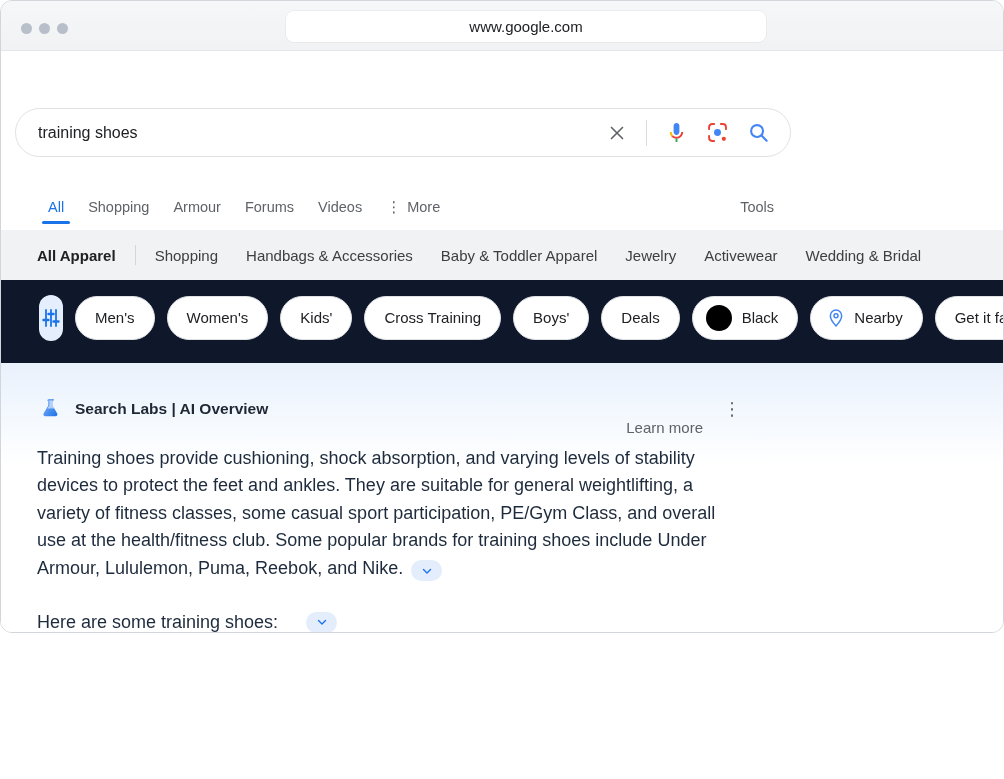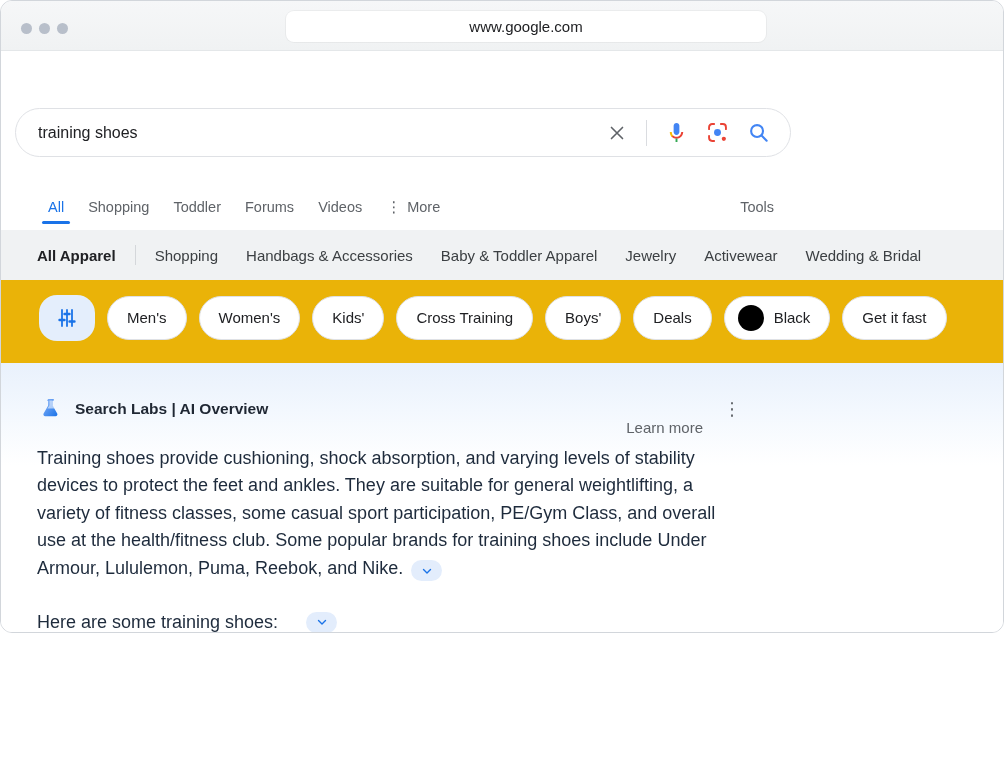--- a/index.html
+++ b/index.html
@@ -40,21 +40,21 @@
   .tab.active { color:#1a73e8; }
   .tab.active::after { content:""; position:absolute; left:-6px; right:-6px; bottom:6px; height:3px; border-radius:2px; background:#1a73e8; }
   .tab .dots { font-size:15px; color:#5f6368; line-height:1; }
   .tools { margin-left:auto; margin-right:229px; display:flex; align-items:center; font-size:14.5px; color:#5f6368; cursor:pointer; }
   
   .category-bar { height:50px; flex:0 0 50px; background:#f0f2f3; display:flex; align-items:center; padding-left:36px; }
   .cat-first { font-size:15px; font-weight:bold; color:#202124; cursor:pointer; }
   .cat-divider { width:1px; height:20px; background:#d4d7da; margin:0 19px; }
   .cat-item { font-size:15px; color:#3c4043; margin-right:28px; cursor:pointer; white-space:nowrap; }
   
-  .chips-row { height:83px; flex:0 0 83px; display:flex; align-items:center; padding:0 0 8px 38px; gap:12px; background:#eab308; }
+  .chips-row { height:83px; flex:0 0 83px; display:flex; align-items:center; padding:0 0 8px 38px; gap:12px; background:#0f172a; }
   .chip {
     height:44px; border:1px solid #dfe1e5; border-radius:22px; background:#fff;
     display:flex; align-items:center; padding:0 19px; font-size:15px; color:#202124;
     cursor:pointer; white-space:nowrap;
   }
   .chip-tune { width:56px; height:46px; border:none; border-radius:18px; background:#e4eefc; justify-content:center; padding:0; }
   .swatch-black { width:26px; height:26px; border-radius:50%; background:#000; margin:0 10px 0 -6px; }
   .chip .pin { margin:0 8px 0 -4px; display:flex; }
   
   .ai-section {
@@ -156,21 +156,21 @@
   </div>
 
   <div class="tabs-row">
     <div class="tab active">
         <span>All</span>
       </div>
     <div class="tab">
         <span>Shopping</span>
       </div>
     <div class="tab">
-        <span>Toddler</span>
+        <span>Armour</span>
       </div>
     <div class="tab">
         <span>Forums</span>
       </div>
     <div class="tab">
         <span>Videos</span>
       </div>
     <div class="tab">
       <span class="dots">⋮</span>
       <span>More</span>
@@ -214,20 +214,29 @@
       </div>
     <div class="chip">
         <span>Boys'</span>
       </div>
     <div class="chip">
         <span>Deals</span>
       </div>
     <div class="chip">
       <span class="swatch-black"></span>
       <span>Black</span>
+    </div>
+    <div class="chip">
+      <span class="pin">
+        <svg width="20" height="20" viewBox="0 0 24 24" fill="none">
+          <path d="M12 2.5a6.8 6.8 0 0 0-6.8 6.8c0 4.9 6.8 12.2 6.8 12.2s6.8-7.3 6.8-12.2A6.8 6.8 0 0 0 12 2.5z" stroke="#4285f4" stroke-width="1.8"></path>
+          <circle cx="12" cy="9.3" r="2.4" stroke="#4285f4" stroke-width="1.8"></circle>
+        </svg>
+      </span>
+      <span>Nearby</span>
     </div>
     <div class="chip">
         <span>Get it fast</span>
       </div>
   </div>
 
   <div class="ai-section">
     <div class="ai-header">
       <svg width="24" height="24" viewBox="0 0 24 24">
         <defs>

